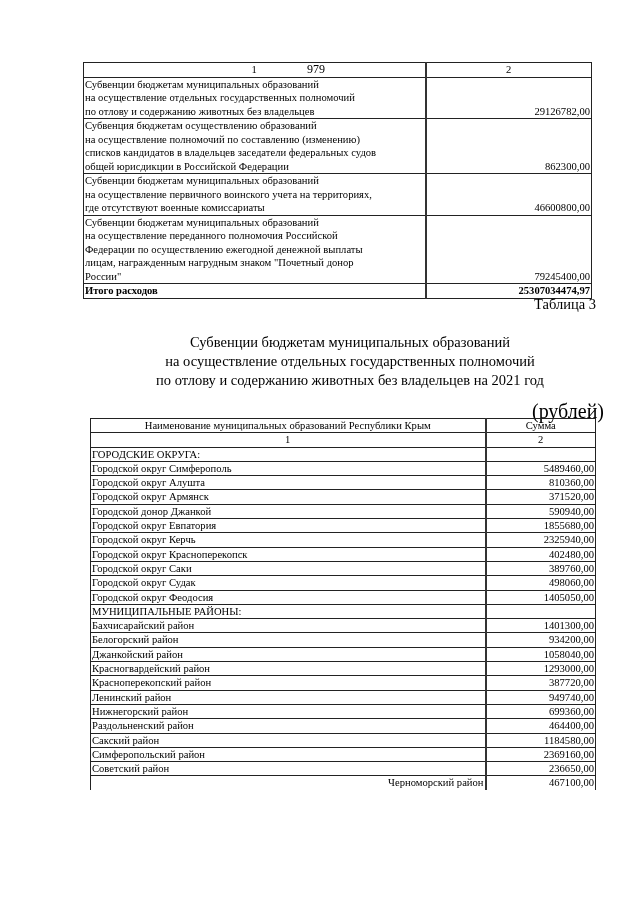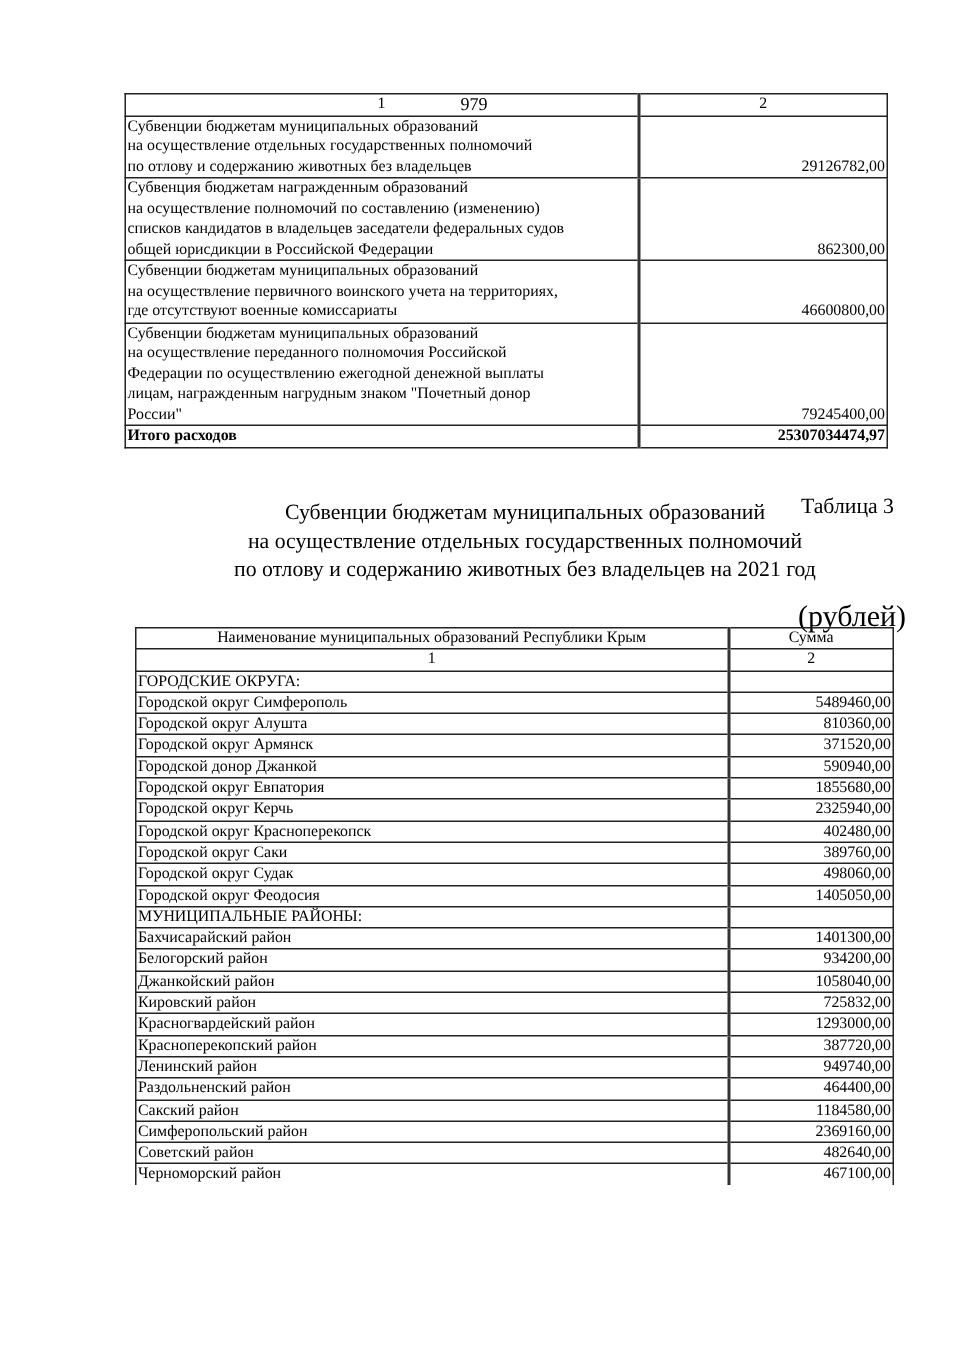--- a/index.html
+++ b/index.html
@@ -12,30 +12,30 @@
   td.num { text-align: right; }
   td.ctr { text-align: center; vertical-align: middle; }
   td.bold { font-weight: bold; }
 
   #t1 { left: 83px; top: 62px; width: 508px; border: 1.5px solid #222; }
   #t1 col.c1 { width: 342px; }
   #t1 col.c2 { width: 166px; }
   #t1 td { line-height: 13.5px; }
   #t1 td.divc { border-right: 2px solid #333; }
 
-  .table-label { position: absolute; top: 330px; right: 44px; font-size: 14.5px; }
+  .table-label { position: absolute; top: 296px; right: 44px; font-size: 14.5px; }
   .table-title { position: absolute; top: 333px; left: 100px; width: 500px; text-align: center; font-size: 14.5px; line-height: 19px; }
   .units { position: absolute; top: 400px; right: 36px; font-size: 20px; }
 
   #t2 { left: 90px; top: 418px; width: 505px; border-top: 1.5px solid #222; border-left: 1.5px solid #222; border-right: 1.5px solid #222; padding-left: 25px; }
   #t2 col.c1 { width: 395px; }
   #t2 col.c2 { width: 110px; }
   #t2 td { line-height: 13.3px; }
   #t2 td.divc { border-right: 2px solid #333; }
-  #t2 tr.last td { border-bottom: none; }
+  #t2 tr.last td { border-bottom: none; text-align: right; }
 </style>
 </head>
 <body>
 
 <div class="page-number">979</div>
 
 <table id="t1">
   <colgroup>
       <col class="c1">
       <col class="c2">
@@ -48,21 +48,21 @@
   <tr>
         <td class="divc">
           <div>Субвенции бюджетам муниципальных образований</div>
           <div>на осуществление отдельных государственных полномочий</div>
           <div>по отлову и содержанию животных без владельцев</div>
         </td>
         <td class="num">29126782,00</td>
       </tr>
       <tr>
         <td class="divc">
-          <div>Субвенция бюджетам награжденным образований</div>
+          <div>Субвенция бюджетам осуществлению образований</div>
           <div>на осуществление полномочий по составлению (изменению)</div>
           <div>списков кандидатов в владельцев заседатели федеральных судов</div>
           <div>общей юрисдикции в Российской Федерации</div>
         </td>
         <td class="num">862300,00</td>
       </tr>
       <tr>
         <td class="divc">
           <div>Субвенции бюджетам муниципальных образований</div>
           <div>на осуществление первичного воинского учета на территориях,</div>
@@ -163,49 +163,49 @@
       </tr>
       <tr>
         <td class="divc">Белогорский район</td>
         <td class="num">934200,00</td>
       </tr>
       <tr>
         <td class="divc">Джанкойский район</td>
         <td class="num">1058040,00</td>
       </tr>
       <tr>
-        <td class="divc">Кировский район</td>
-        <td class="num">725832,00</td>
-      </tr>
-      <tr>
         <td class="divc">Красногвардейский район</td>
         <td class="num">1293000,00</td>
       </tr>
       <tr>
         <td class="divc">Красноперекопский район</td>
         <td class="num">387720,00</td>
       </tr>
       <tr>
         <td class="divc">Ленинский район</td>
         <td class="num">949740,00</td>
       </tr>
       <tr>
+        <td class="divc">Нижнегорский район</td>
+        <td class="num">699360,00</td>
+      </tr>
+      <tr>
         <td class="divc">Раздольненский район</td>
         <td class="num">464400,00</td>
       </tr>
       <tr>
         <td class="divc">Сакский район</td>
         <td class="num">1184580,00</td>
       </tr>
       <tr>
         <td class="divc">Симферопольский район</td>
         <td class="num">2369160,00</td>
       </tr>
       <tr>
         <td class="divc">Советский район</td>
-        <td class="num">482640,00</td>
+        <td class="num">236650,00</td>
       </tr>
       <tr class="last">
         <td class="divc">Черноморский район</td>
         <td class="num">467100,00</td>
       </tr>
     </tbody>
 </table>
 
 </body></html>

